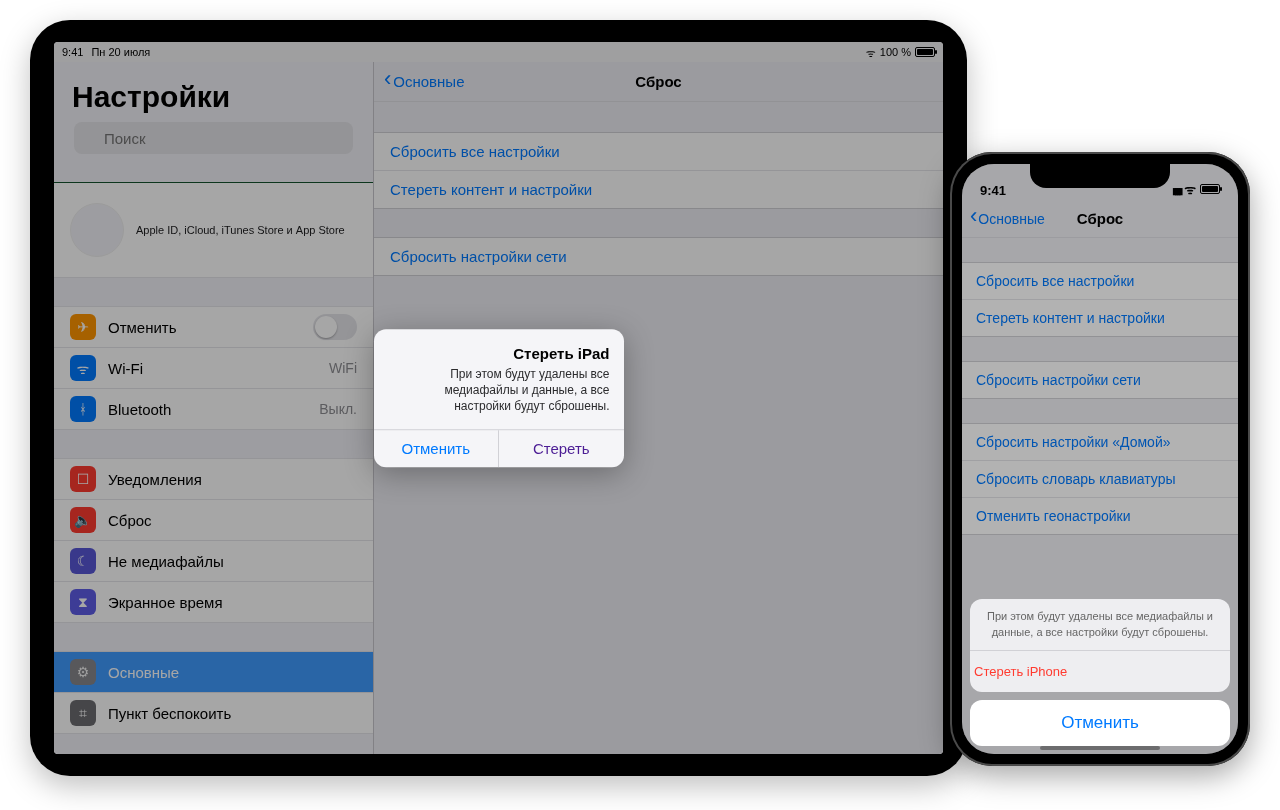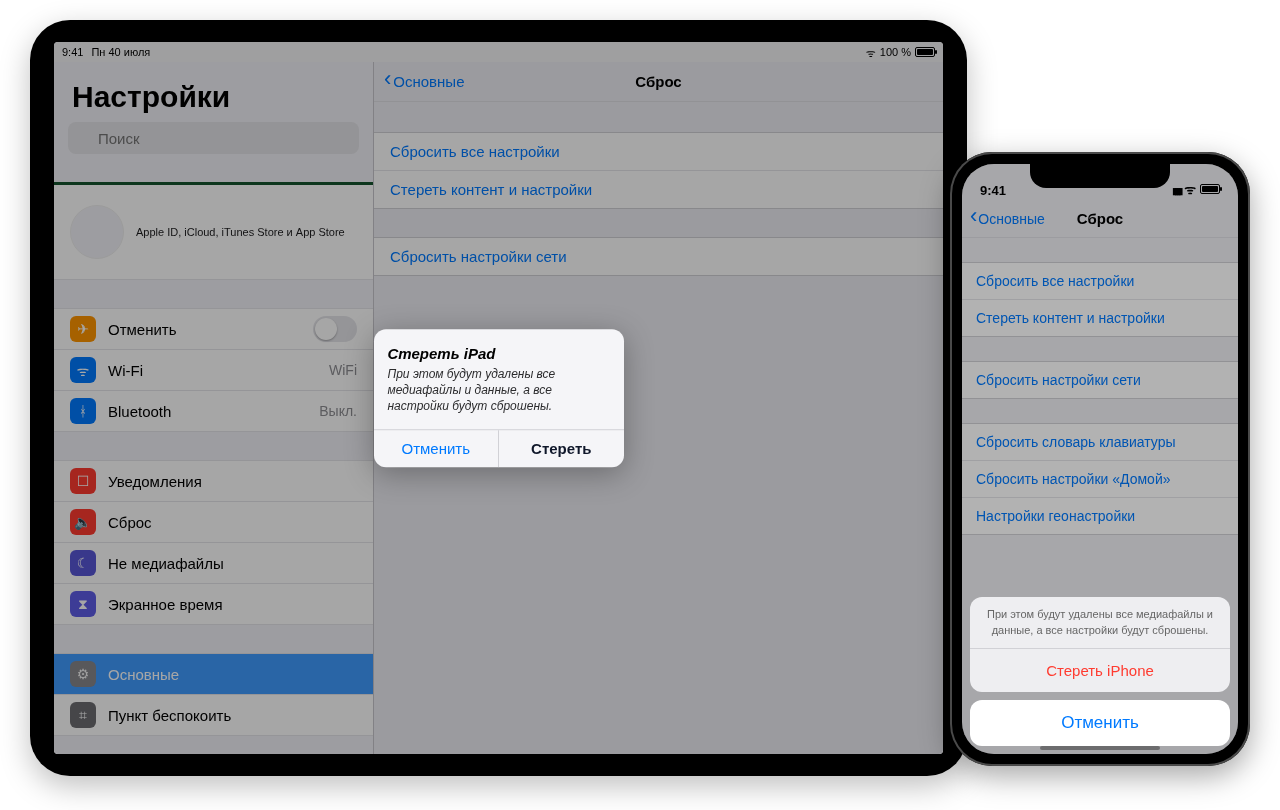--- a/index.html
+++ b/index.html
@@ -48,36 +48,36 @@
   .ipad-sidebar {
     width: 320px; background: #f2f2f7cc;
     border-right: 1px solid #c8c7cc;
     display: flex; flex-direction: column;
     overflow: hidden;
   }
   .sidebar-title {
     font-size: 30px; font-weight: 700;
     padding: 18px 18px 8px 18px; color:#000;
   }
-  .search-wrap { padding: 0 14px 10px; }
+  .search-wrap { padding: 0 20px 10px; }
   .search-input {
     width: 100%; height: 32px;
     background: #e3e3e8; border: none; border-radius: 8px;
     padding: 0 10px 0 30px; font-size: 15px; color:#8e8e93;
     background-image: none;
     position: relative;
   }
   .search-holder { position: relative; }
   .search-holder .mag {
     position: absolute; left: 22px; top: 7px; color:#8e8e93; font-size: 15px;
   }
   .account-row {
     display: flex; align-items: center; gap: 12px;
     padding: 20px 16px;
-    background: #fff; border-top:3px solid #14532d; border-bottom:1px solid #e5e5ea;
+    background: #fff; border-top:1px solid #14532d; border-bottom:1px solid #e5e5ea;
     margin-top: 18px;
   }
   .avatar { width: 54px; height:54px; border-radius:50%; background:#f2f2f7; border:1px solid #eee;}
   .account-text { font-size: 11px; color:#1c1c1e; }
 
   .cell-group { margin-top: 28px; background:#fff; border-top:1px solid #e5e5ea; border-bottom:1px solid #e5e5ea;}
   .cell-group + .cell-group { margin-top: 28px; }
   .cell { display:flex; align-items:center; gap:12px; padding:7px 16px; border-bottom:1px solid #e5e5ea; font-size:15px; position:relative;}
   .cell:last-child{border-bottom:none;}
   .cell .icon { width:26px; height:26px; border-radius:6px; display:flex; align-items:center; justify-content:center; color:#fff; font-size:14px; flex-shrink:0;}
@@ -103,27 +103,27 @@
   .detail-cell:last-child{border-bottom:none;}
 
   
   .ipad-alert {
     position:absolute; z-index:10;
     left: 50%; top: 50%; transform: translate(-50%, -50%);
     width: 250px; background:#f5f5f8; border-radius:12px;
     overflow:hidden;
     box-shadow: 0 6px 30px rgba(0,0,0,.3);
   }
-  .alert-body { padding: 16px 14px 14px; text-align:left;font-style:italic; }
+  .alert-body { padding: 16px 14px 14px; text-align:right; }
   .alert-title { font-size:15px; font-weight:600; margin-bottom:4px;}
   .alert-msg { font-size:12px; color:#2c2c2e; line-height:1.35;}
   .alert-btns { display:flex; border-top:1px solid #d1d1d6;}
   .alert-btn { flex:1; text-align:center; padding:10px 0; font-size:15px;}
   .alert-btn.cancel { color:#007aff; border-right:1px solid #d1d1d6;}
-  .alert-btn.destroy { color:#0f172a;font-weight:bold;}
+  .alert-btn.destroy { color:#4c1d95;}
 
   .btn-vol {
     position:absolute; left:26px; top:370px; width:6px; height:6px; background:#1a5fb4; border-radius:50%;
   }
 
   
   .iphone-frame {
     position:absolute;
     right: 30px; top: 152px;
     width: 300px; height: 614px;
@@ -161,21 +161,21 @@
   .iphone-cell { padding:10px 14px; font-size:14px; color:#007aff; border-bottom:1px solid #e5e5ea;}
   .iphone-cell:last-child{border-bottom:none;}
 
   
   .action-sheet {
     position:absolute; bottom:8px; left:8px; right:8px; z-index:10;
     display:flex; flex-direction:column; gap:8px;
   }
   .sheet-block { background:#f3f3f6ee; border-radius:12px; overflow:hidden; backdrop-filter: blur(4px);}
   .sheet-msg { font-size:11px; color:#666; text-align:center; padding:10px 12px; line-height:1.4; border-bottom:1px solid #d1d1d6;}
-  .sheet-btn { text-align:center; padding:13px 16px; font-size:15px;}
+  .sheet-btn { padding:13px 4px; font-size:13px;}
   .sheet-btn.destroy { color:#ff3b30;}
   .sheet-cancel { background:#fff; border-radius:12px; text-align:center; padding:13px 0; font-size:17px; color:#007aff; font-weight:500;}
   .home-indicator { position:absolute; bottom:4px; left:50%; transform:translateX(-50%); width:120px; height:4px; border-radius:2px; background:#000; opacity:.35; z-index:40;}
 
   .chevron-left::before { content:"‹"; font-size:22px; line-height:0; position:relative; top:-1px;}
   .signal::before{content:"▮▮▮▮"; letter-spacing:-3px; font-size:9px;}
   .batt { display:inline-block; width:20px; height:10px; border:1px solid #000; border-radius:2px; position:relative;}
   .batt::after{content:""; position:absolute; right:-3px; top:2px; width:2px; height:4px; background:#000; border-radius:1px;}
   .batt .fill{ position:absolute; left:1px; top:1px; bottom:1px; right:1px; background:#000; border-radius:1px;}
 
@@ -187,21 +187,21 @@
 </head>
 <body>
 
 <div class="ipad-frame">
   <div class="btn-vol"></div>
   <div class="ipad-screen">
 
     <div class="ipad-statusbar">
       <div class="sb-left">
         <span>9:41</span>
-        <span>Пн 40 июля</span>
+        <span>Пн 20 июля</span>
       </div>
       <div class="sb-right">
         <span>ᯤ</span>
         <span>100 %</span>
         <span class="batt">
             <span class="fill"></span>
           </span>
       </div>
     </div>
 
@@ -327,23 +327,23 @@
 
     <div class="iphone-content">
       <div class="iphone-group" id="iph-g1">
           <div class="iphone-cell">Сбросить все настройки</div>
           <div class="iphone-cell">Стереть контент и настройки</div>
         </div>
       <div class="iphone-group" id="iph-g2">
           <div class="iphone-cell">Сбросить настройки сети</div>
         </div>
       <div class="iphone-group" id="iph-g3">
+          <div class="iphone-cell">Сбросить настройки «Домой»</div>
           <div class="iphone-cell">Сбросить словарь клавиатуры</div>
-          <div class="iphone-cell">Сбросить настройки «Домой»</div>
-          <div class="iphone-cell">Настройки геонастройки</div>
+          <div class="iphone-cell">Отменить геонастройки</div>
         </div>
     </div>
 
     <div class="iphone-dim"></div>
 
     <div class="action-sheet">
       <div class="sheet-block">
         <div class="sheet-msg">При этом будут удалены все медиафайлы и данные, а все настройки будут сброшены.</div>
         <div class="sheet-btn destroy">Стереть iPhone</div>
       </div>

